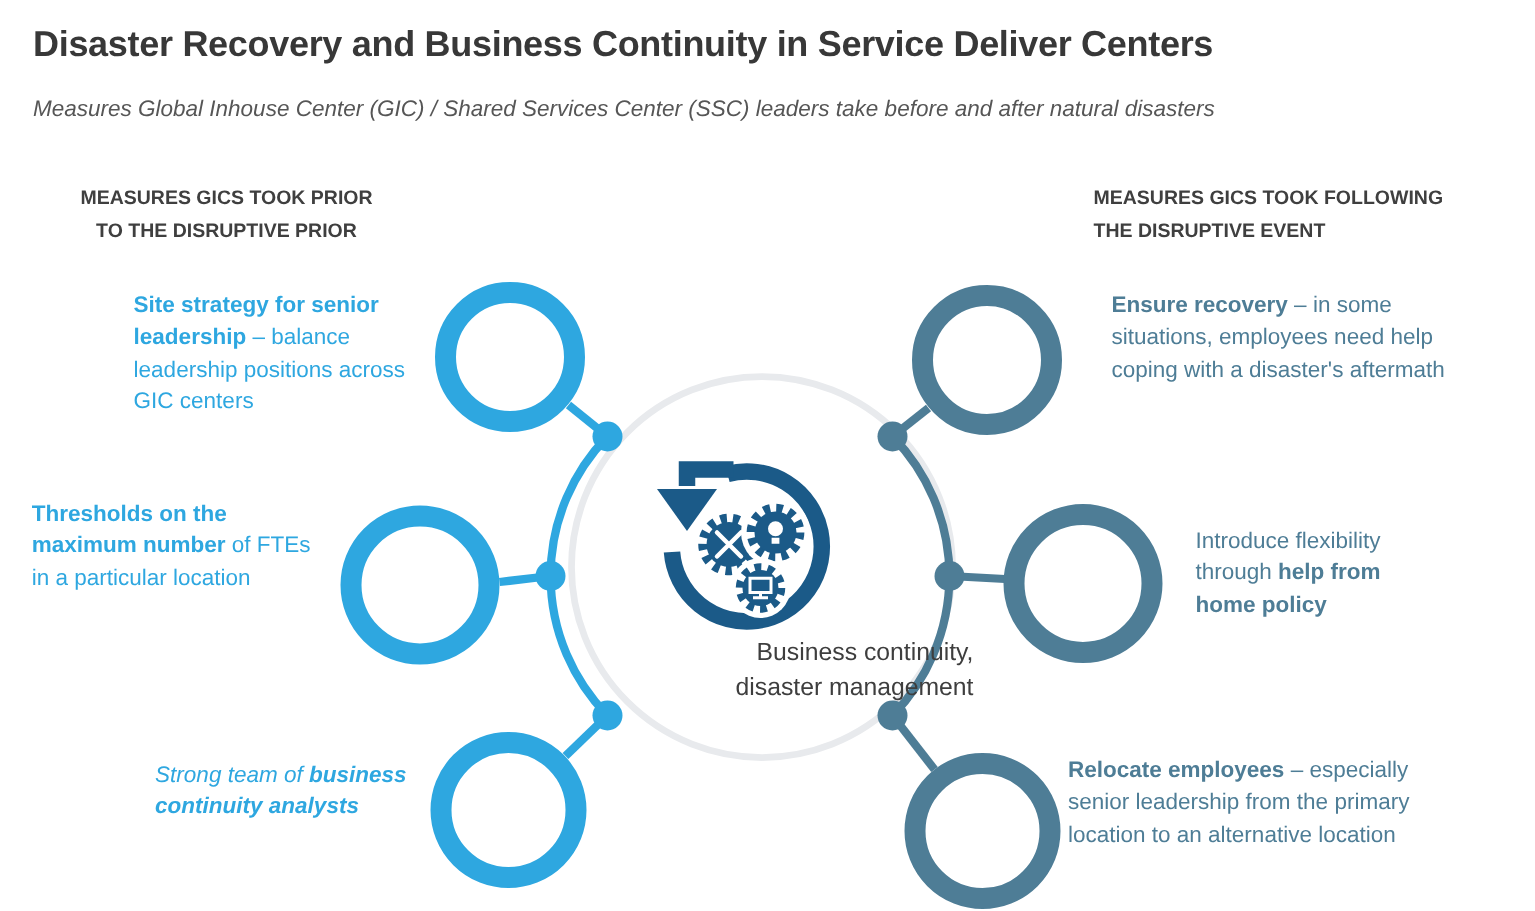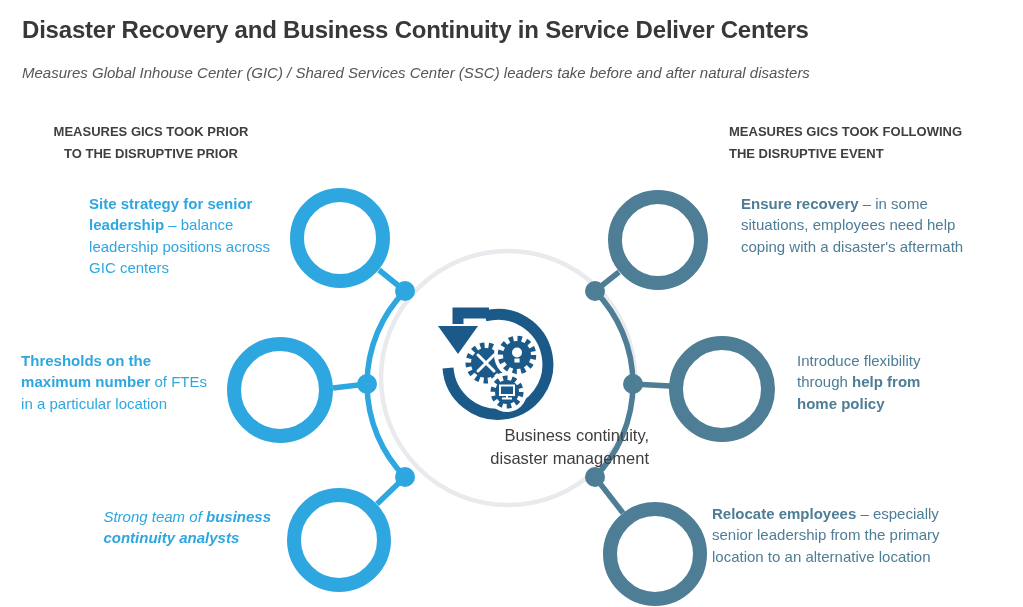--- a/index.html
+++ b/index.html
@@ -107,21 +107,21 @@
   <div class="abs col-heading left">
     <div>MEASURES GICS TOOK PRIOR</div>
     <div>TO THE DISRUPTIVE PRIOR</div>
   </div>
   <div class="abs col-heading right">
     <div>MEASURES GICS TOOK FOLLOWING</div>
     <div>THE DISRUPTIVE EVENT</div>
   </div>
 
   <div class="abs item left" style="right:753px;top:193px;"><span class="b">Site strategy for senior</span><br><span class="b">leadership</span><span> – balance</span><br><span>leadership positions across</span><br><span>GIC centers</span></div>
-  <div class="abs item left" style="right:816px;top:350px;"><span class="b">Thresholds on the</span><br><span class="b">maximum number</span><span> of FTEs</span><br><span>in a particular location</span></div>
+  <div class="abs item left" style="right:816px;top:332px;"><span class="b">Thresholds on the</span><br><span class="b">maximum number</span><span> of FTEs</span><br><span>in a particular location</span></div>
   <div class="abs item left" style="right:752px;top:506px;font-style:italic;"><span>Strong team of </span><span class="b">business</span><br><span class="b">continuity analysts</span></div>
 
   <div class="abs item right" style="left:713px;top:193px;margin-left:28px;"><span class="b">Ensure recovery</span><span> – in some</span><br><span>situations, employees need help</span><br><span>coping with a disaster's aftermath</span></div>
   <div class="abs item right" style="left:797px;top:350px;"><span>Introduce flexibility</span><br><span>through </span><span class="b">help from</span><br><span class="b">home policy</span></div>
   <div class="abs item right" style="left:712px;top:503px;"><span class="b">Relocate employees</span><span> – especially</span><br><span>senior leadership from the primary</span><br><span>location to an alternative location</span></div>
 
   <div class="abs center-label">
     <div>Business continuity,</div>
     <div>disaster management</div>
   </div>

